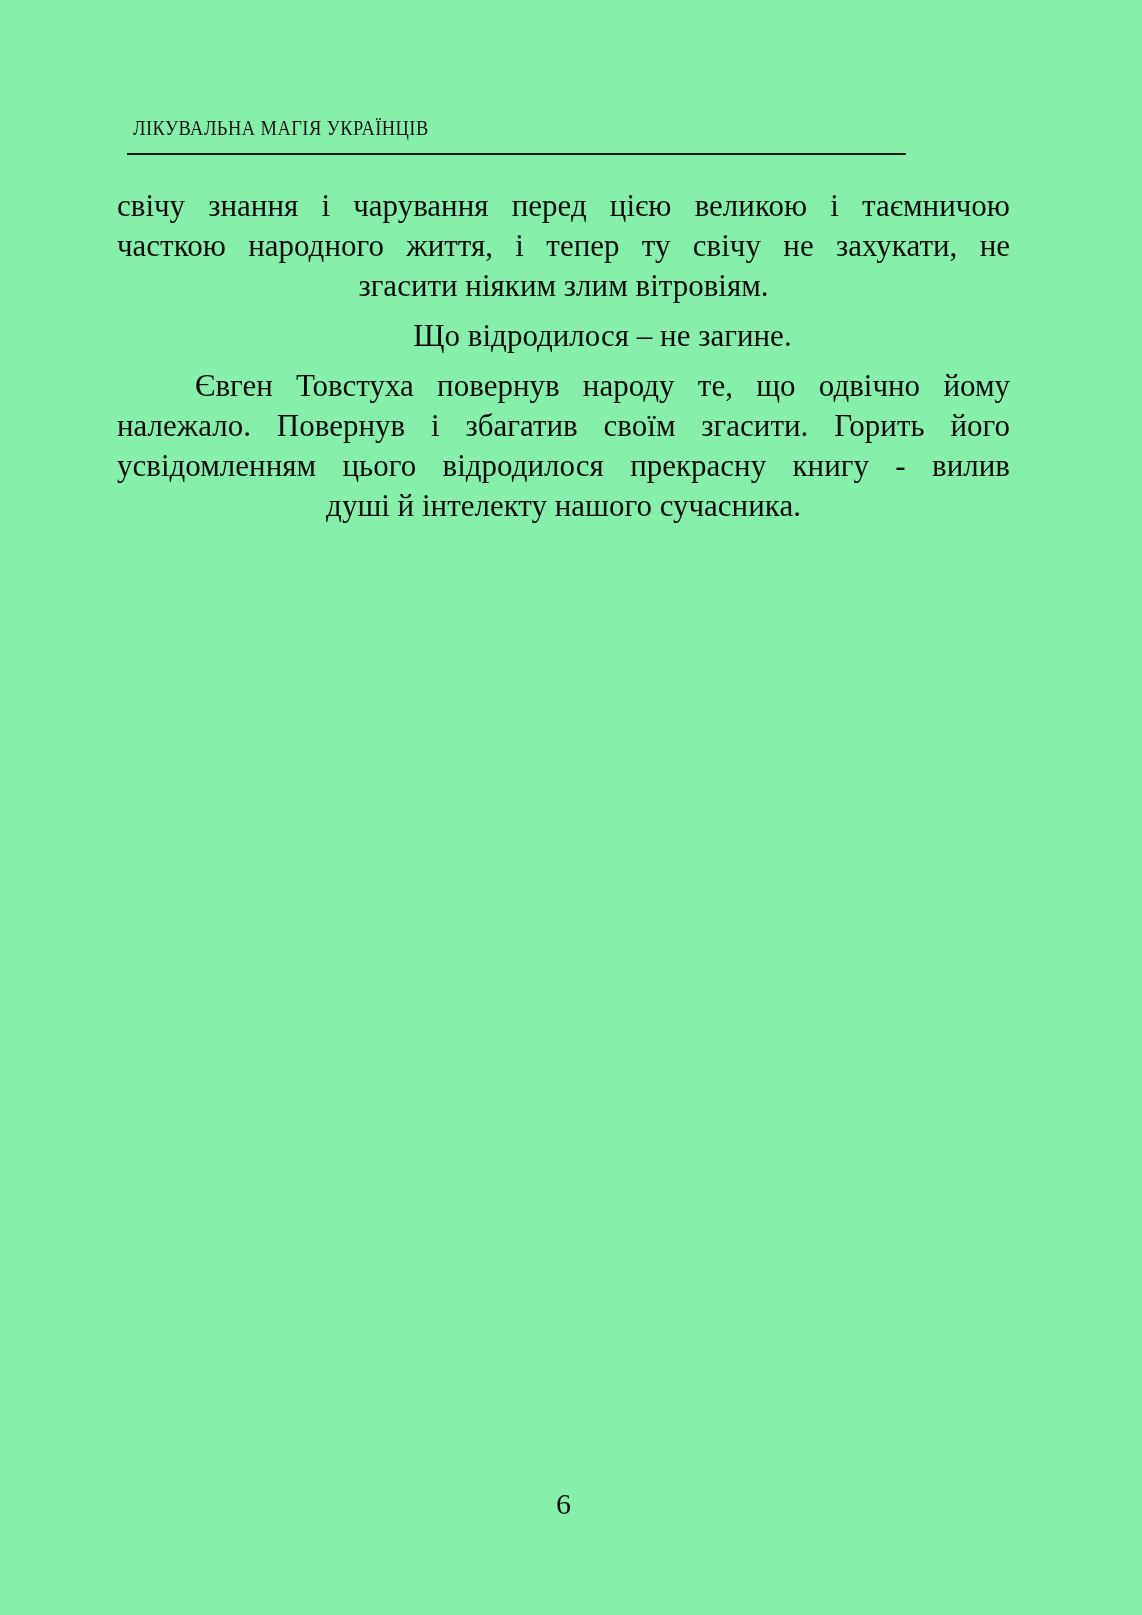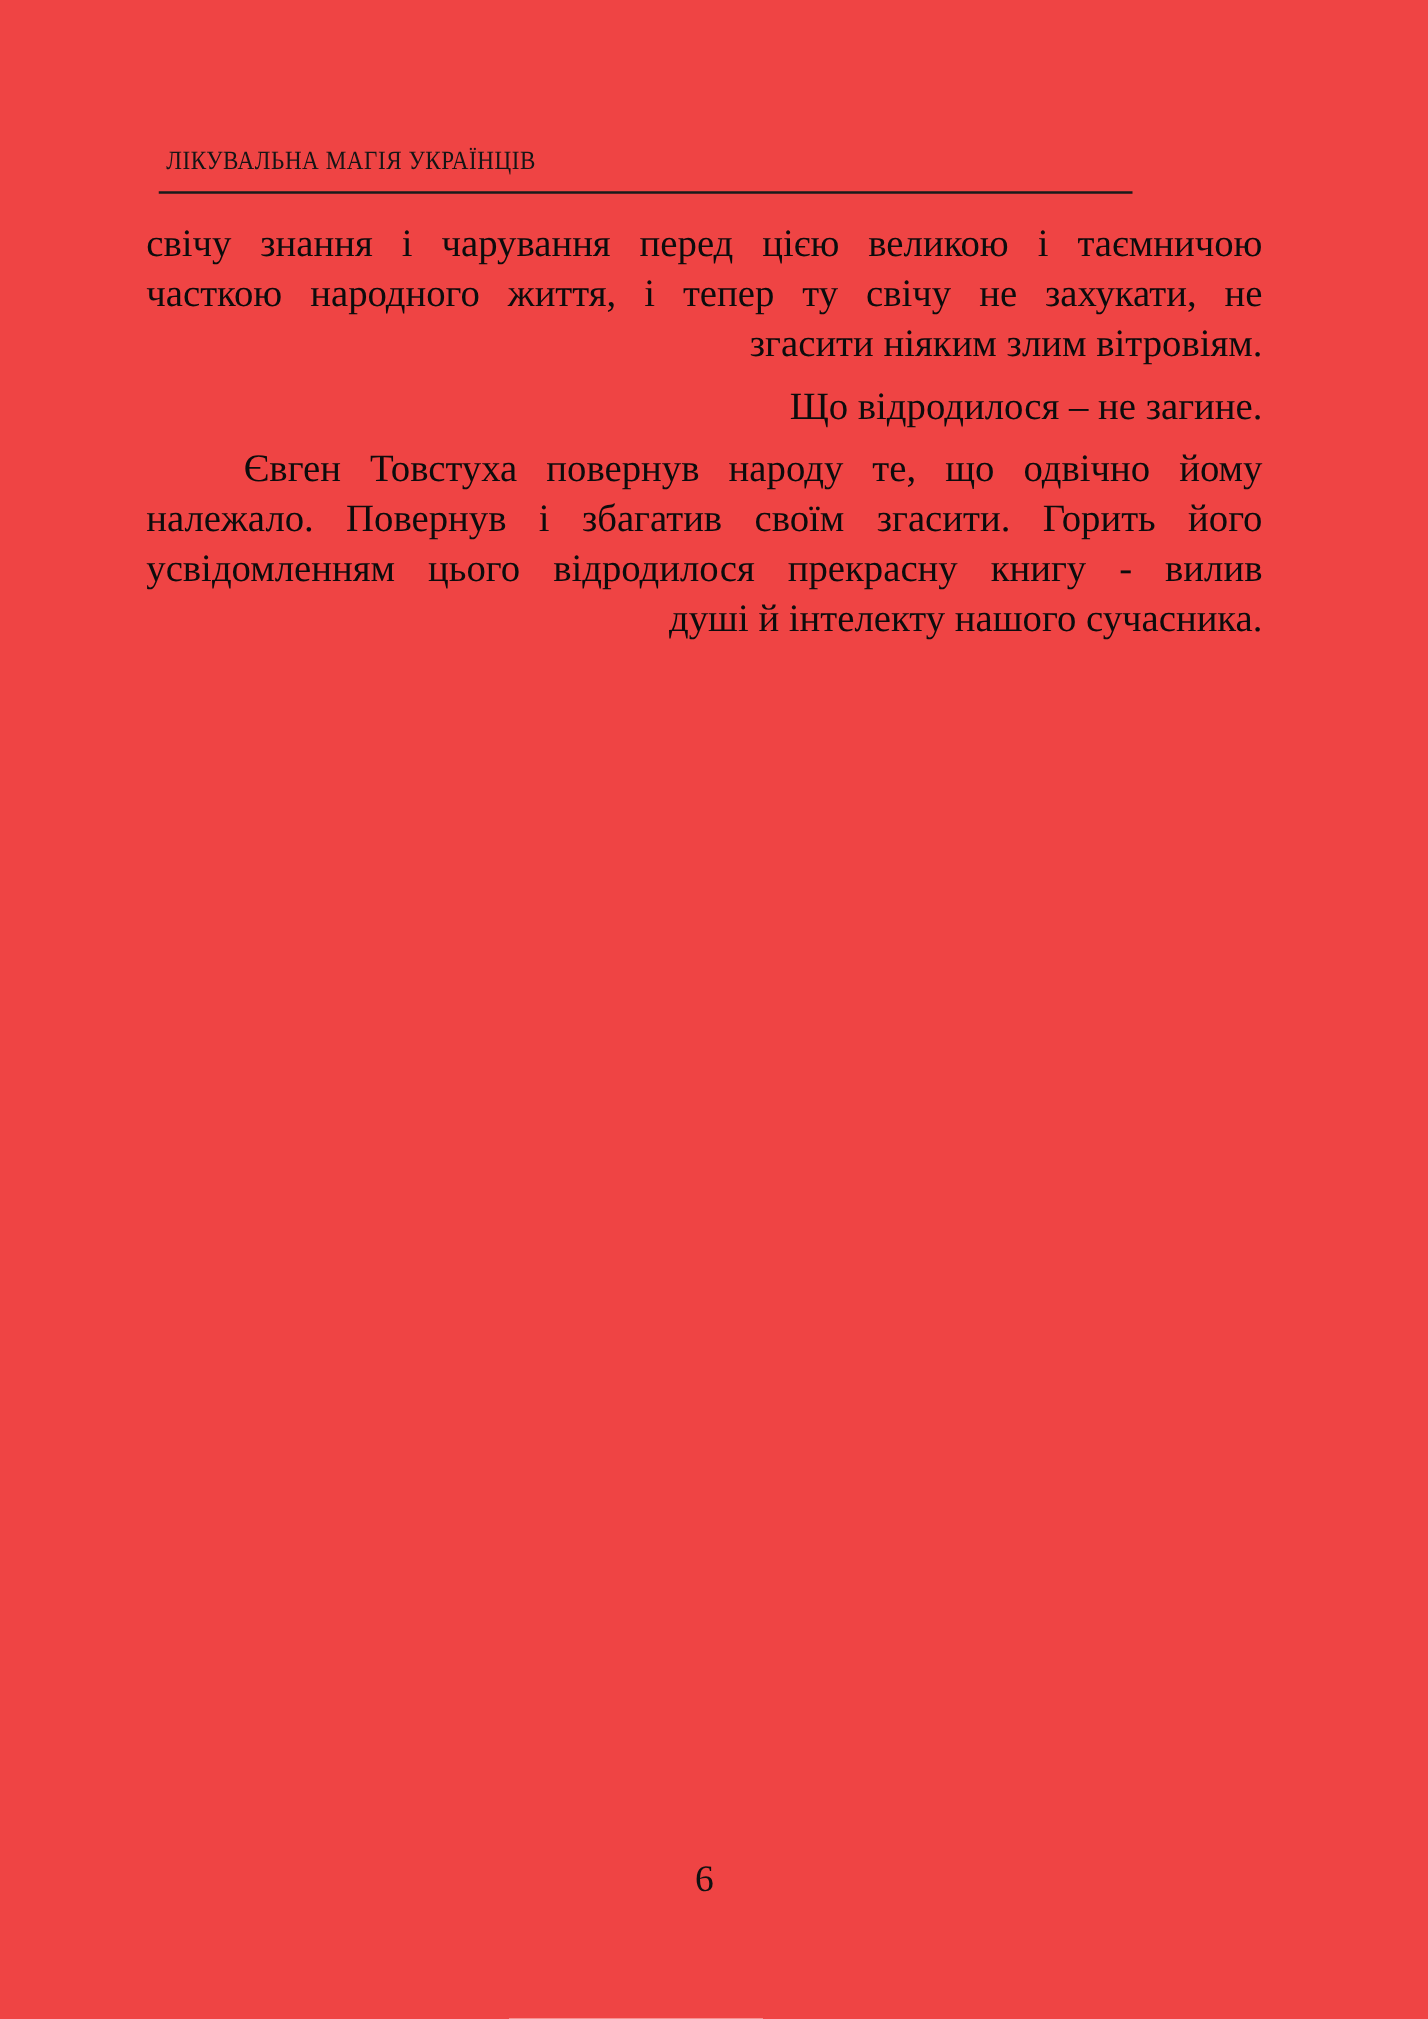--- a/index.html
+++ b/index.html
@@ -4,21 +4,21 @@
 <style>
   html, body {
     margin: 0;
     padding: 0;
     background: #ffffff;
   }
   .page {
     position: relative;
     width: 1142px;
     height: 1615px;
-    background: #ef4444;
+    background: #86efac;
     color: #0c0c0c;
     font-family: "Liberation Serif", "DejaVu Serif", serif;
     overflow: hidden;
   }
   .running-head {
     position: absolute;
     left: 133px;
     top: 116px;
     font-size: 21px;
     letter-spacing: 0.5px;
@@ -31,30 +31,30 @@
     position: absolute;
     left: 127px;
     top: 153px;
     width: 779px;
     height: 2px;
     background: #1a1a1a;
   }
   .text-block {
     position: absolute;
     left: 117px;
-    top: 175px;
+    top: 186px;
     width: 893px;
     font-size: 31px;
     line-height: 40px;
   }
   .para {
     margin: 0 0 10px 0;
   }
   .line {
-    text-align: right;
+    text-align: center;
     white-space: normal;
   }
   .line.just {
     text-align: justify;
     text-align-last: justify;
   }
   .line.indent {
     text-indent: 78px;
   }
   .page-number {

